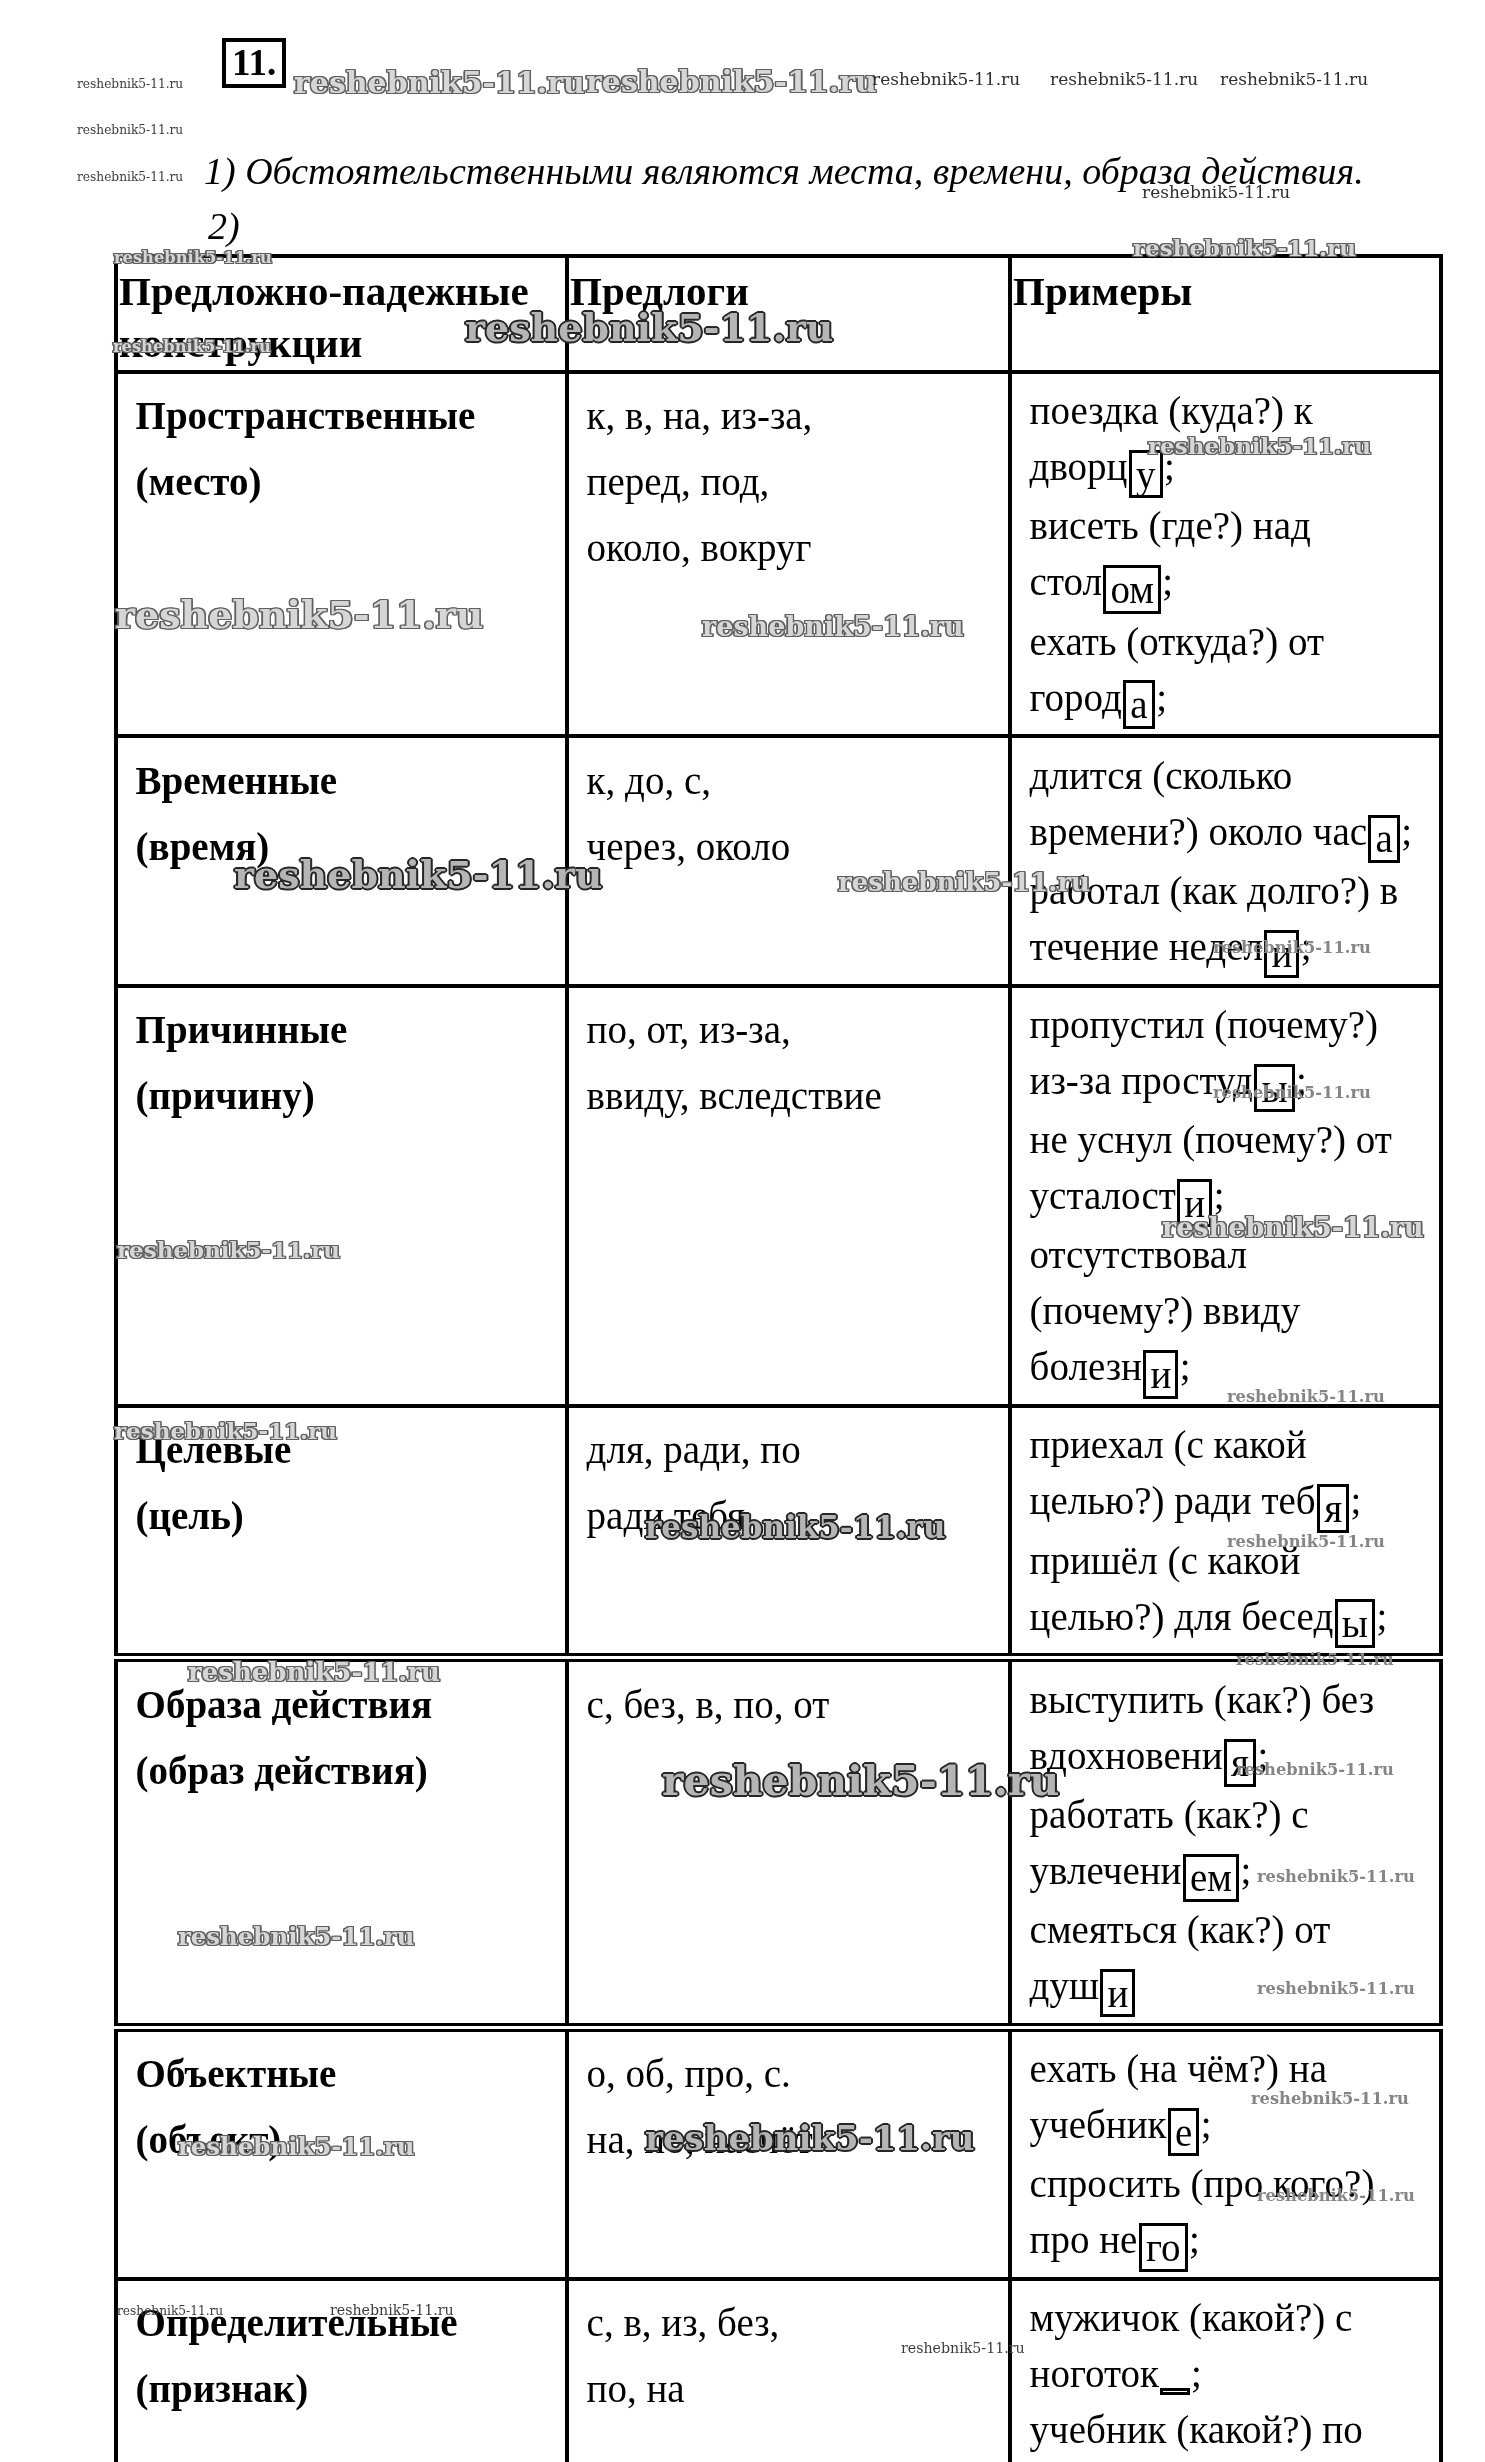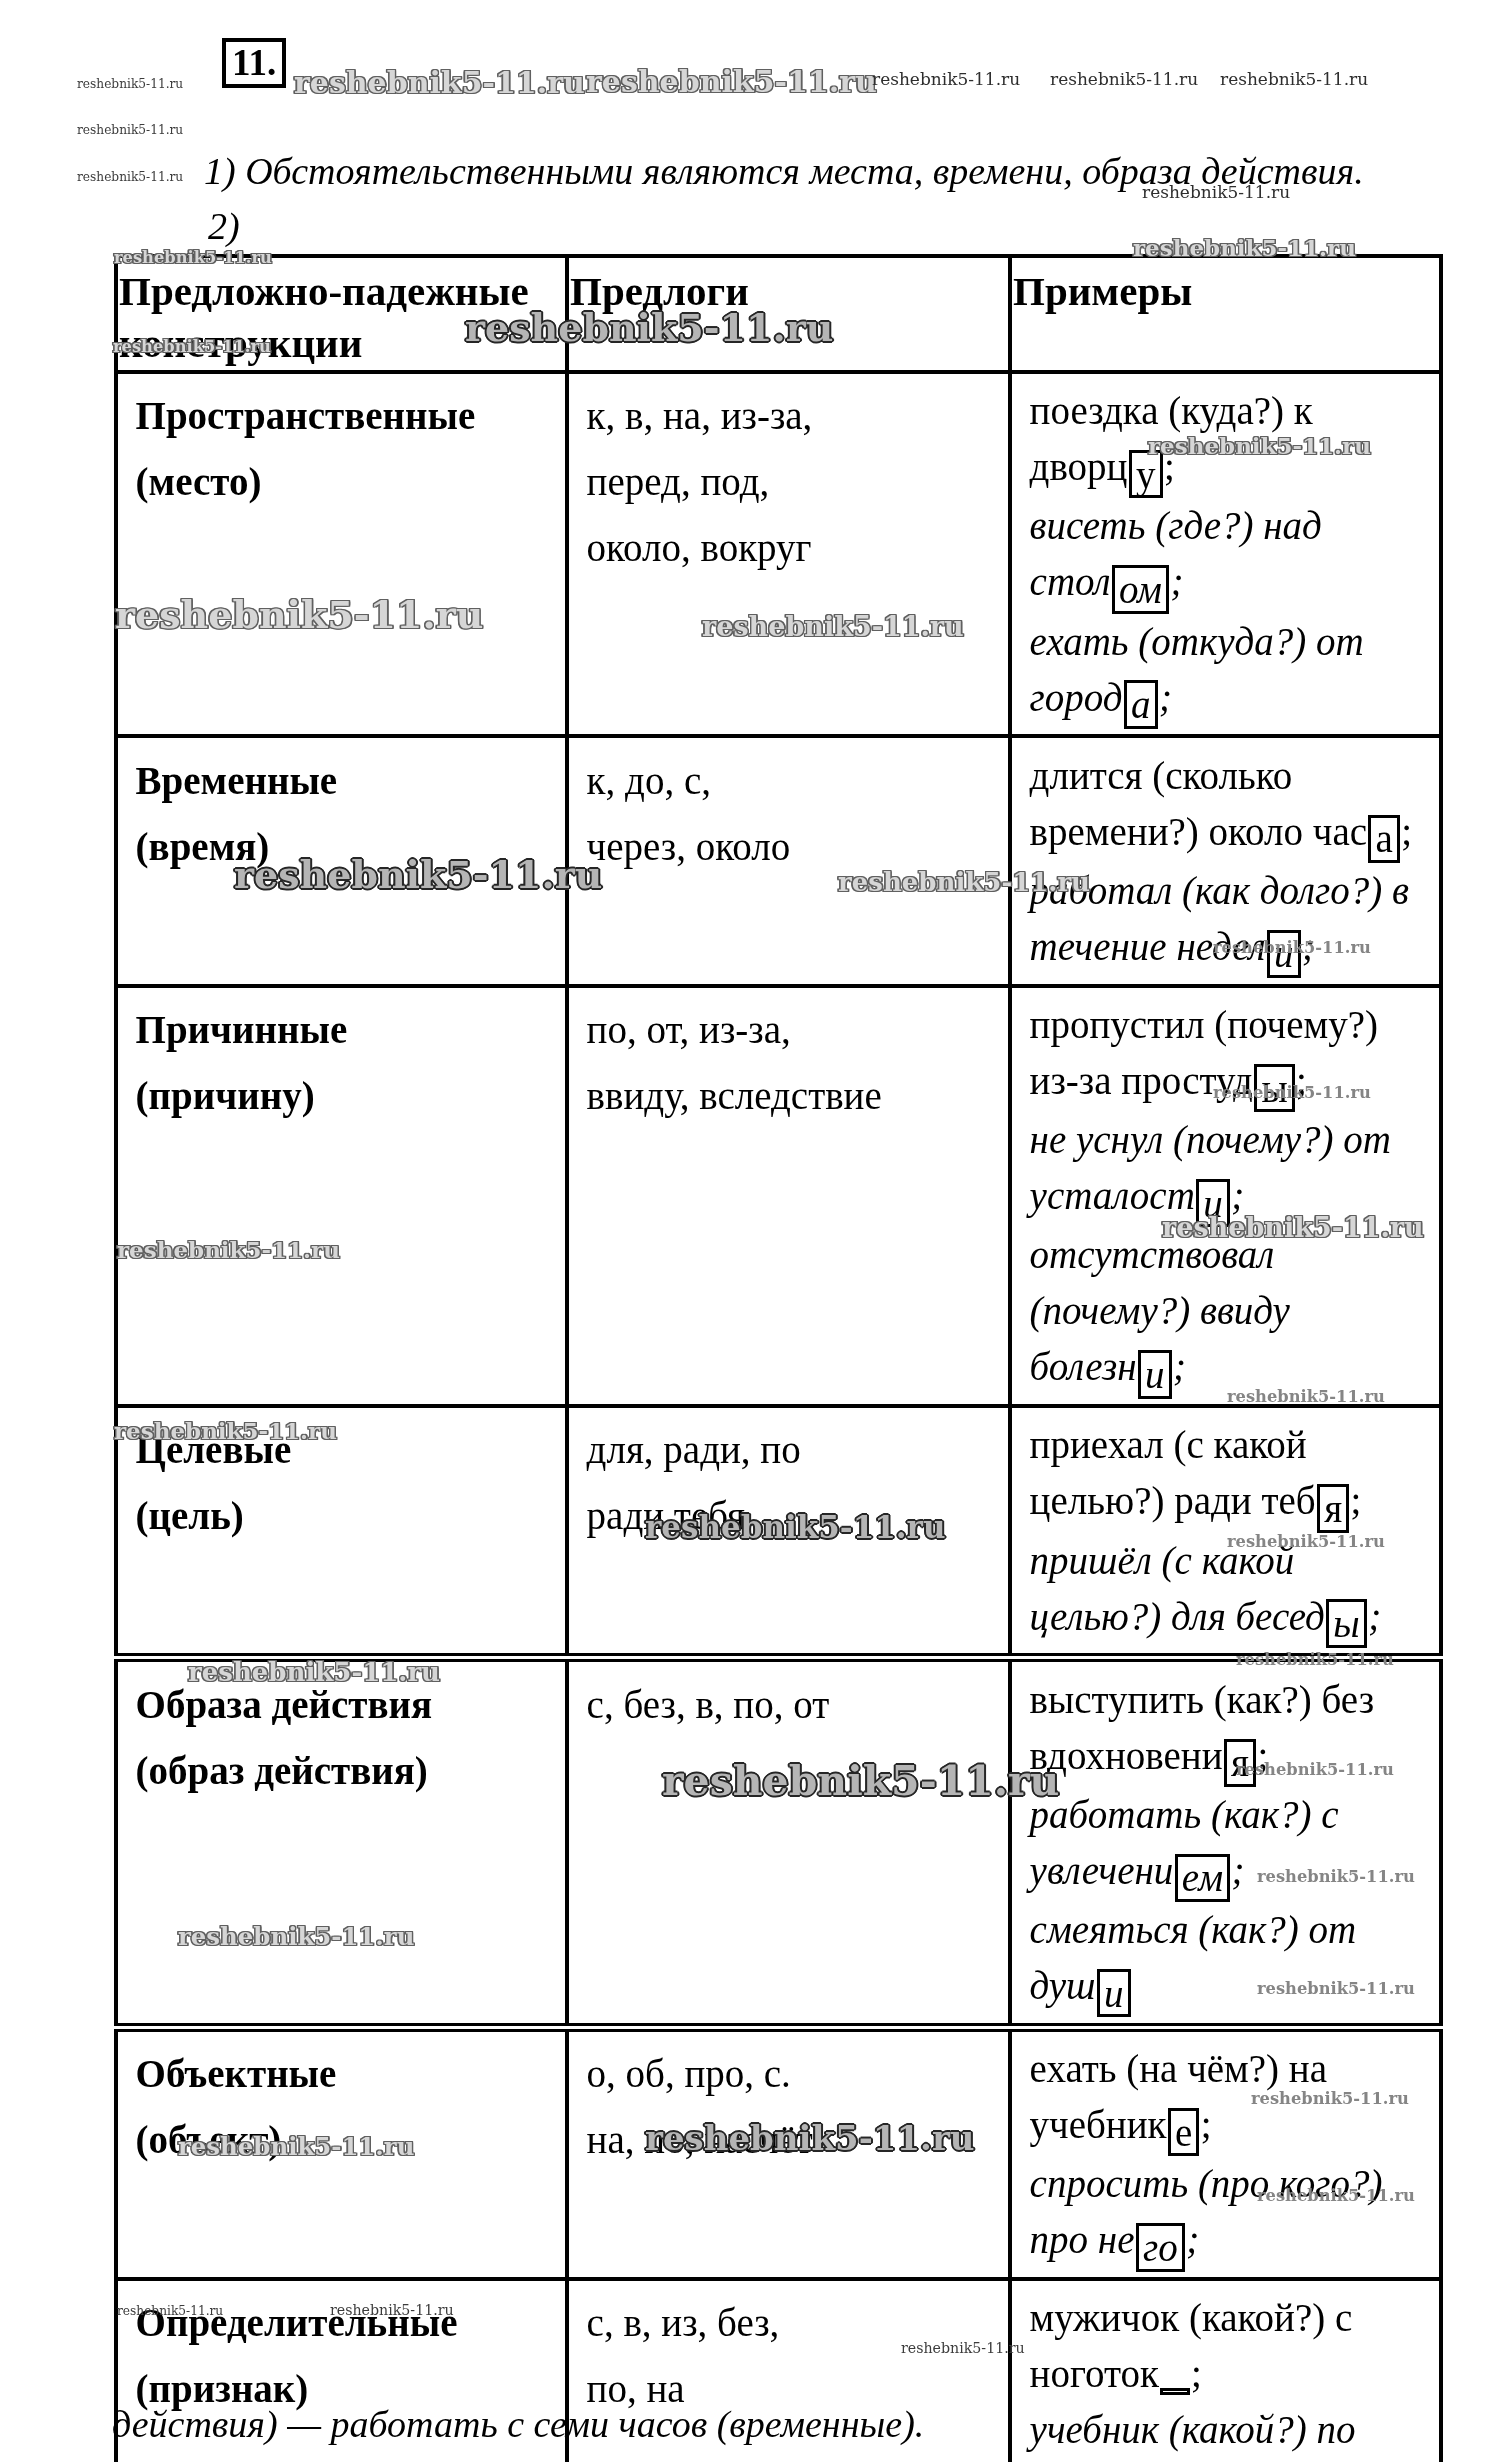--- a/index.html
+++ b/index.html
@@ -16,21 +16,21 @@
   
   table.grammar{position:absolute;left:114px;top:254px;width:1324px;
         border-collapse:collapse;table-layout:fixed;background:transparent;}
   .grammar th,.grammar td{border:4.1px solid #000;vertical-align:top;overflow:hidden;}
   .grammar thead th{font-size:41px;font-weight:bold;text-align:left;
         padding-top:6.8px;height:93px;line-height:52px;}
   .grammar tbody td{font-size:39px;padding:9.5px 5.4px 5.4px 17.6px;}
   td.type-cell{font-weight:bold;line-height:66px;}
   td.preps-cell{line-height:66px;padding-left:23px;font-family:Liberation Serif, serif;}
   td.examples-cell{line-height:56px;padding-left:24.4px;}
-  .ex-italic{font-style:italic;}
+  .ex-italic{}
   .ending-box{display:inline-block;border:3.4px solid #000;min-width:15px;text-align:center;
         line-height:41px;padding:0.7px 4.1px;margin:0 1.4px;vertical-align:-7.5px;}
   
   .grammar tbody tr:nth-child(1){height:319px;}
   .grammar tbody tr:nth-child(2){height:201px;}
   .grammar tbody tr:nth-child(3){height:362px;}
   .grammar tbody tr:nth-child(4){height:210px;}
   .grammar tbody tr:nth-child(5){height:350px;}
   .grammar tbody tr:nth-child(6){height:206px;}
   .grammar tbody tr:nth-child(7){height:213px;}
@@ -195,21 +195,20 @@
           <td class="examples-cell">
             <div><span>мужичок (какой?) с</span></div>
             <div><span>ноготок</span><span class="ending-box"></span><span>;</span></div>
             <div class="ex-italic"><span>учебник (какой?) по</span></div>
             <div class="ex-italic"></div>
           </td>
         </tr>
       </tbody>
   </table>
 
-  <div class="hand" style="left:112px;top:2402px;">действия) — работать с семи часов (временные).</div>
 
   <div class="wm wm-xs s18" style="left:77px;top:77px;">reshebnik5-11.ru</div>
   <div class="wm wm-xs s18" style="left:77px;top:123px;">reshebnik5-11.ru</div>
   <div class="wm wm-xs s18" style="left:77px;top:170px;">reshebnik5-11.ru</div>
   <div class="wm wm-out s44" style="left:294px;top:65px;">reshebnik5-11.ru</div>
   <div class="wm wm-out s44" style="left:586px;top:64px;">reshebnik5-11.ru</div>
   <div class="wm wm-thin s25" style="left:872px;top:69px;">reshebnik5-11.ru</div>
   <div class="wm wm-thin s25" style="left:1050px;top:69px;">reshebnik5-11.ru</div>
   <div class="wm wm-thin s25" style="left:1220px;top:69px;">reshebnik5-11.ru</div>
   <div class="wm wm-thin s25" style="left:1142px;top:182px;">reshebnik5-11.ru</div>

